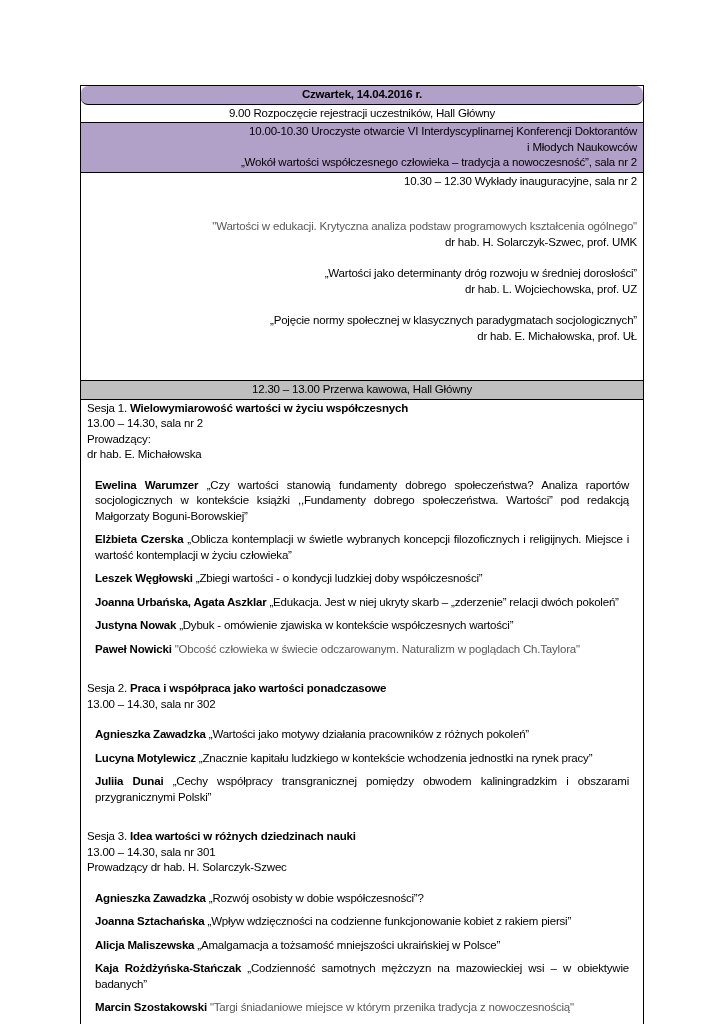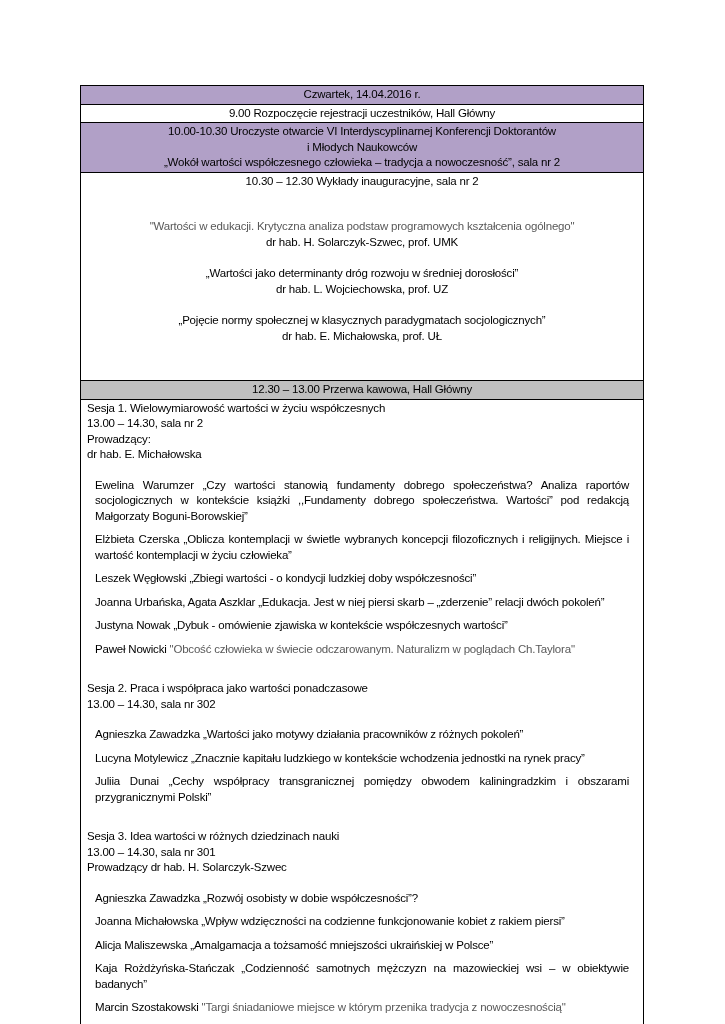--- a/index.html
+++ b/index.html
@@ -29,23 +29,23 @@
   }
   .row {
     border-bottom: 1px solid #000;
     padding: 1px 6px;
     text-align: center;
     box-sizing: border-box;
   }
   .row:last-child { border-bottom: none; }
   .purple { background: #b1a0c7; }
   .gray-bg { background: #bfbfbf; text-align: center; }
-  .bold { font-weight: normal; }
+  .bold { font-weight: bold; border-radius: 7px; }
   .graytext { color: #595959; }
-  .line { min-height: 15.5px; }
+  .line { min-height: 15.5px; text-align: right; }
 
   .lectures-row { padding-bottom: 36px; }
   .lecture { margin-top: 16px; }
   .lecture-first { margin-top: 30px; }
 
   .sessions-row { padding-bottom: 55px; text-align: left; }
   .session-head { text-align: left; }
   .session { margin-top: 0; }
   .session + .session { margin-top: 24px; }
   .talks { margin-top: 15px; }
@@ -105,21 +105,21 @@
           <span>Sesja 1.</span>
           <span class="bold">Wielowymiarowość wartości w życiu współczesnych</span>
         </div>
         <div class="session-head line">13.00 – 14.30, sala nr 2</div>
         <div class="session-head line">Prowadzący:</div>
         <div class="session-head line">dr hab. E. Michałowska</div>
         <div class="talks">
           <p class="talk"><span class="bold">Ewelina Warumzer</span> <span>„Czy wartości stanowią fundamenty dobrego społeczeństwa? Analiza raportów socjologicznych w kontekście książki ,,Fundamenty dobrego społeczeństwa. Wartości” pod redakcją Małgorzaty Boguni-Borowskiej”</span></p>
           <p class="talk"><span class="bold">Elżbieta Czerska</span> <span>„Oblicza kontemplacji w świetle wybranych koncepcji filozoficznych i religijnych. Miejsce i wartość kontemplacji w życiu człowieka”</span></p>
           <p class="talk"><span class="bold">Leszek Węgłowski</span> <span>„Zbiegi wartości - o kondycji ludzkiej doby współczesności”</span></p>
-          <p class="talk"><span class="bold">Joanna Urbańska, Agata Aszklar</span> <span>„Edukacja. Jest w niej piersi skarb – „zderzenie” relacji dwóch pokoleń”</span></p>
+          <p class="talk"><span class="bold">Joanna Urbańska, Agata Aszklar</span> <span>„Edukacja. Jest w niej ukryty skarb – „zderzenie” relacji dwóch pokoleń”</span></p>
           <p class="talk"><span class="bold">Justyna Nowak</span> <span>„Dybuk - omówienie zjawiska w kontekście współczesnych wartości”</span></p>
           <p class="talk"><span class="bold">Paweł Nowicki</span> <span class="graytext">"Obcość człowieka w świecie odczarowanym. Naturalizm w poglądach Ch.Taylora"</span></p>
         </div>
       </div>
 
       <div class="session">
         <div class="session-head line">
           <span>Sesja 2.</span>
           <span class="bold">Praca i współpraca jako wartości ponadczasowe</span>
         </div>
@@ -133,21 +133,21 @@
 
       <div class="session">
         <div class="session-head line">
           <span>Sesja 3.</span>
           <span class="bold">Idea wartości w różnych dziedzinach nauki</span>
         </div>
         <div class="session-head line">13.00 – 14.30, sala nr 301</div>
         <div class="session-head line">Prowadzący dr hab. H. Solarczyk-Szwec</div>
         <div class="talks">
           <p class="talk"><span class="bold">Agnieszka Zawadzka</span> <span>„Rozwój osobisty w dobie współczesności”?</span></p>
-          <p class="talk"><span class="bold">Joanna Michałowska</span> <span>„Wpływ wdzięczności na codzienne funkcjonowanie kobiet z rakiem piersi”</span></p>
+          <p class="talk"><span class="bold">Joanna Sztachańska</span> <span>„Wpływ wdzięczności na codzienne funkcjonowanie kobiet z rakiem piersi”</span></p>
           <p class="talk"><span class="bold">Alicja Maliszewska</span> <span>„Amalgamacja a tożsamość mniejszości ukraińskiej w Polsce”</span></p>
           <p class="talk"><span class="bold">Kaja Rożdżyńska-Stańczak</span> <span>„Codzienność samotnych mężczyzn na mazowieckiej wsi – w obiektywie badanych”</span></p>
           <p class="talk"><span class="bold">Marcin Szostakowski</span> <span class="graytext">"Targi śniadaniowe miejsce w którym przenika tradycja z nowoczesnością"</span></p>
         </div>
       </div>
 
     </div>
 
     <div class="row poster-row">
       <span>Sesja Plakatowa.</span>

